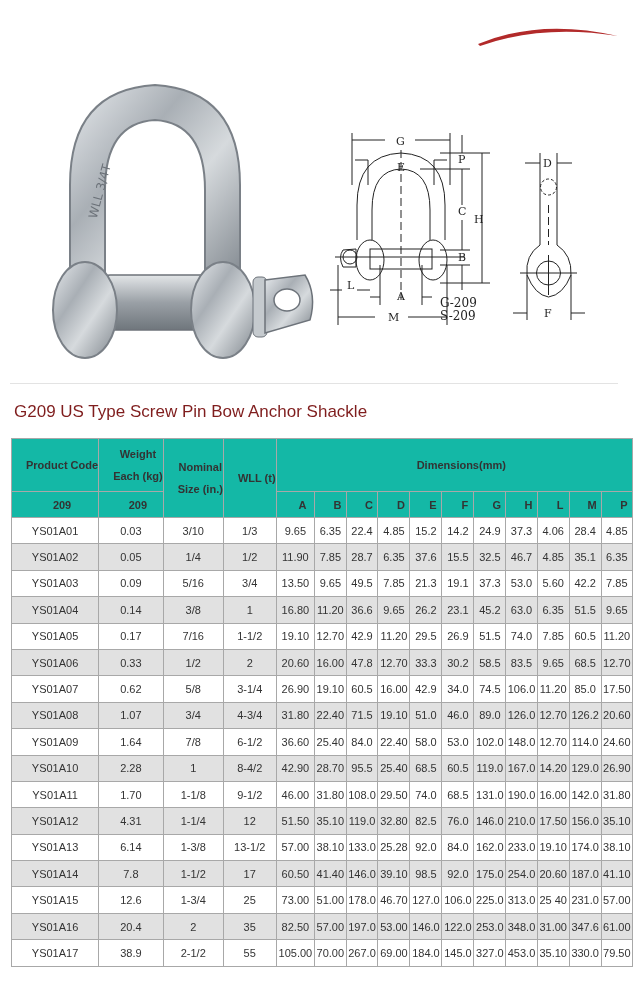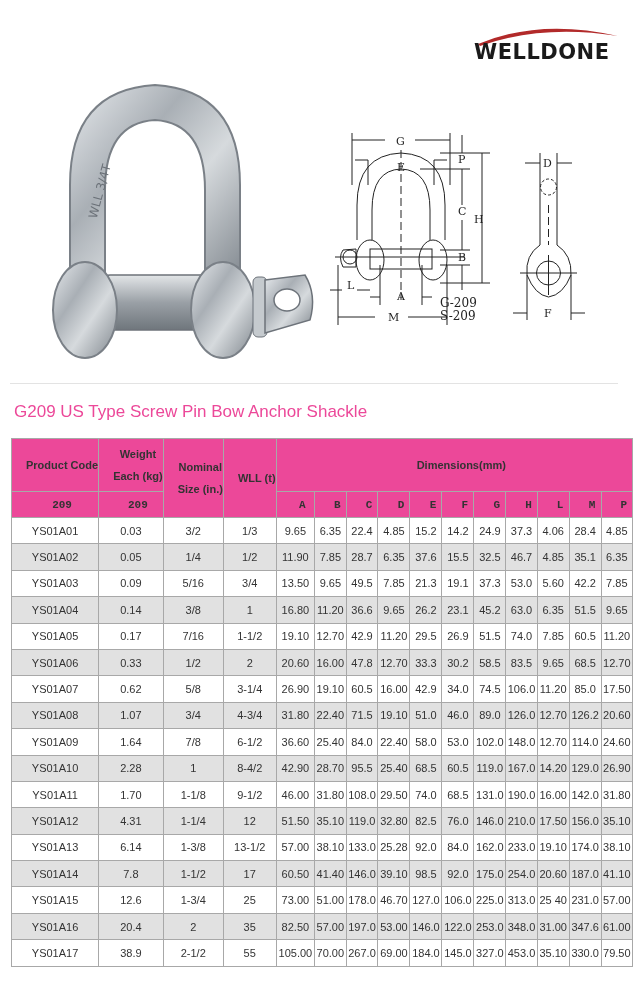--- a/index.html
+++ b/index.html
@@ -3,38 +3,37 @@
 <meta charset="utf-8">
 <style>
   html, body { margin:0; padding:0; background:#ffffff; }
   body { width:633px; height:983px; position:relative; overflow:hidden; font-family:"Liberation Sans", sans-serif; }
   .logo { position:absolute; left:470px; top:22px; width:155px; height:46px; }
   .logo-text { position:absolute; left:4px; top:18px; font-family:"DejaVu Sans", sans-serif; font-weight:bold; font-size:21px; letter-spacing:0.5px; color:#1a1a1a; }
   .photo { position:absolute; left:25px; top:65px; width:295px; height:310px; }
   .diagram-front { position:absolute; left:330px; top:125px; width:165px; height:200px; }
   .diagram-side { position:absolute; left:505px; top:145px; width:90px; height:175px; }
   .separator { position:absolute; left:10px; top:383px; width:608px; height:1px; background:#e3e3e3; }
-  .title { position:absolute; left:14px; top:402px; font-size:17px; color:#ec4899; font-family:"Liberation Sans", sans-serif; }
+  .title { position:absolute; left:14px; top:402px; font-size:17px; color:#7f1d1d; font-family:"Liberation Sans", sans-serif; }
   table.spec { position:absolute; left:11px; top:438px; border-collapse:collapse; font-size:11px; color:#333; table-layout:fixed; }
   table.spec td, table.spec th { border:1px solid #a8a8a8; text-align:center; padding:0; white-space:nowrap; }
-  table.spec th { background:#ec4899; font-weight:bold; color:#333;padding-left:14px; }
+  table.spec th { background:#14b8a6; font-weight:bold; color:#333;padding-left:14px; }
   .h1 th { height:52px; }
-  .h2 th { height:25px;font-family:Liberation Mono, monospace; }
+  .h2 th { height:25px; }
   table.spec tbody tr td { height:25.4px; background:#ffffff; }
   table.spec tbody tr:nth-child(even) td { background:#e1e1e1; }
   .stack { line-height:22px; display:block; }
 </style>
 </head>
 <body>
 
 <div class="logo">
   <svg width="155" height="46" viewBox="0 0 155 46" style="position:absolute;left:0;top:0;">
     <path d="M8 22 Q70 -4 148 14 Q72 2 10 24 Z" fill="#b22a2a"></path>
   </svg>
-  <span class="logo-text">WELLDONE</span>
 </div>
 
 <div class="photo">
   <svg width="295" height="310" viewBox="0 0 295 310">
     <defs>
       <linearGradient id="metal" x1="0" y1="0" x2="1" y2="1">
         <stop offset="0" stop-color="#e8ebee"></stop>
         <stop offset="0.35" stop-color="#a9afb5"></stop>
         <stop offset="0.6" stop-color="#d6dadd"></stop>
         <stop offset="1" stop-color="#7d848b"></stop>
@@ -194,21 +193,21 @@
       <th>H</th>
       <th>L</th>
       <th>M</th>
       <th>P</th>
     </tr>
   </thead>
   <tbody id="table-body">
       <tr>
         <td>YS01A01</td>
         <td>0.03</td>
-        <td>3/2</td>
+        <td>3/10</td>
         <td>1/3</td>
         <td>9.65</td>
         <td>6.35</td>
         <td>22.4</td>
         <td>4.85</td>
         <td>15.2</td>
         <td>14.2</td>
         <td>24.9</td>
         <td>37.3</td>
         <td>4.06</td>

